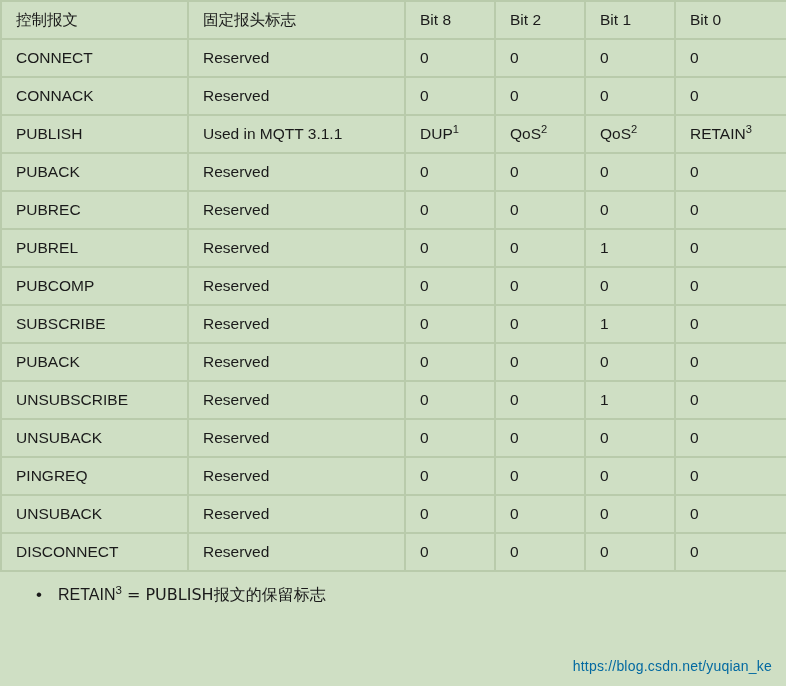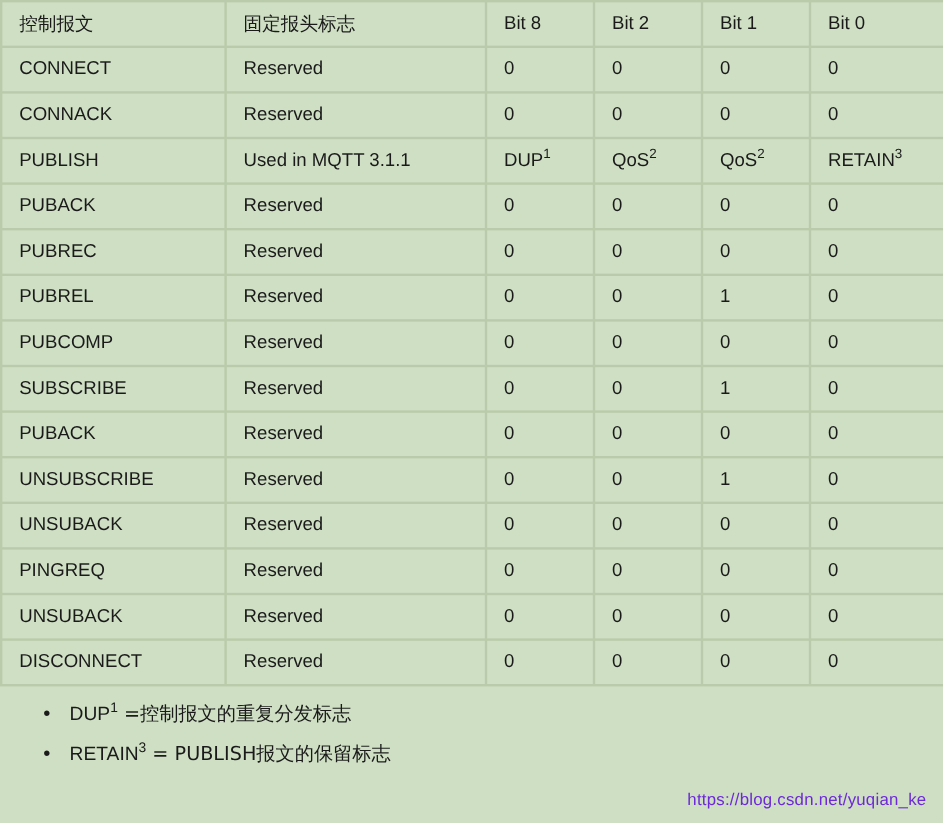--- a/index.html
+++ b/index.html
@@ -89,21 +89,21 @@
   }
   .cn {
     font-family: "DejaVu Sans", "Liberation Sans", sans-serif;
   }
 
   #watermark {
     position: absolute;
     right: 14px;
     bottom: 12px;
     font-size: 14px;
-    color: #6d28d9;
+    color: #0369a1;
     letter-spacing: 0.2px;
     font-family: "Liberation Sans", sans-serif;
   }
 </style>
 </head>
 <body>
 
 <table id="mqtt-flags-table">
   <colgroup>
     <col class="col-msg">
@@ -233,17 +233,16 @@
         <td>Reserved</td>
         <td>0</td>
         <td>0</td>
         <td>0</td>
         <td>0</td>
       </tr>
     </tbody>
 </table>
 
 <ul id="notes-list">
-    <li><span>DUP</span><sup>1</sup><span class="cn"> =控制报文的重复分发标志</span></li>
     <li><span>RETAIN</span><sup>3</sup><span class="cn"> = PUBLISH报文的保留标志</span></li>
   </ul>
 
 <div id="watermark">https://blog.csdn.net/yuqian_ke</div>
 
 </body></html>

